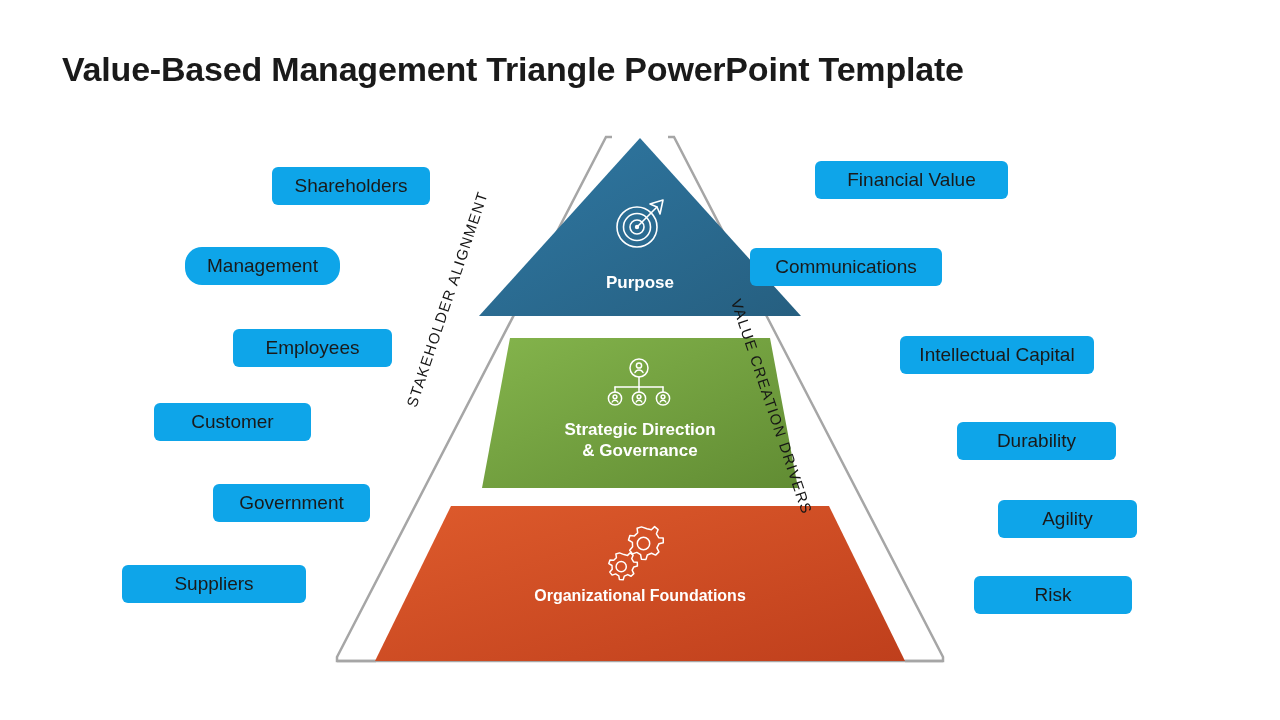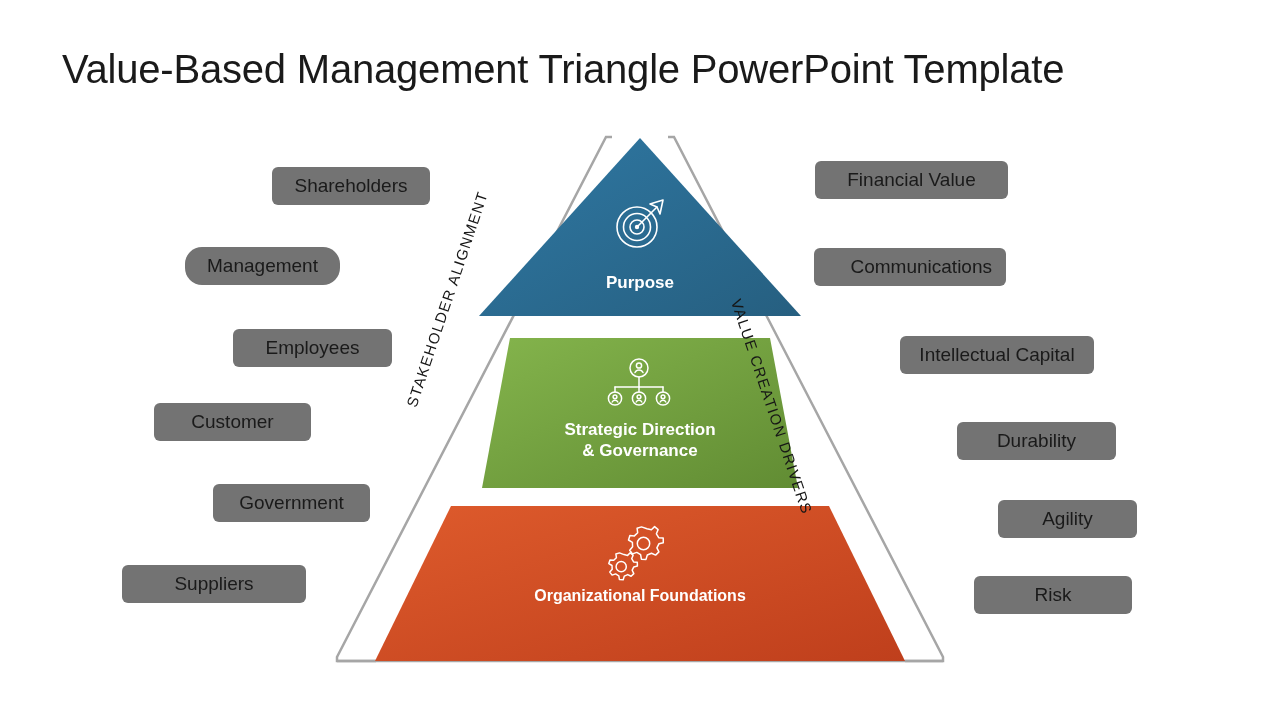--- a/index.html
+++ b/index.html
@@ -18,23 +18,23 @@
     position: absolute;
     left: 0; top: 0;
     width: 1280px;
     height: 720px;
     background: #ffffff;
   }
   #page-title {
     position: absolute;
     left: 62px;
     top: 40px;
-    font-size: 40px;
+    font-size: 34px;
     line-height: 58px;
-    font-weight: 400;
+    font-weight: 700;
     color: #1a1a1a;
     letter-spacing: -0.2px;
     white-space: nowrap;
     text-align: center;
   }
   #diagram {
     position: absolute;
     left: 0;
     top: 0;
     width: 1096px;
@@ -70,21 +70,21 @@
     font-size: 17px;
   }
   #tier-label-foundations {
     left: 440px;
     top: 586px;
     width: 400px;
     font-size: 16px;
   }
   .chip {
     position: absolute;
-    background: #737373;
+    background: #0ea5e9;
     border-radius: 6px;
     color: #1a1a1a;
     font-size: 19px;
     line-height: 38px;
     height: 38px;
     text-align: center;
     white-space: nowrap;
     box-sizing: border-box;
     padding: 0 14px;
   }
@@ -191,20 +191,20 @@
   <div id="chips-left">
       <div class="chip" style="left: 272px; top: 167px; width: 158px;">Shareholders</div>
       <div class="chip" style="left: 185px; top: 247px; width: 155px; border-radius: 17px;">Management</div>
       <div class="chip" style="left: 233px; top: 329px; width: 159px;">Employees</div>
       <div class="chip" style="left: 154px; top: 403px; width: 157px;">Customer</div>
       <div class="chip" style="left: 213px; top: 484px; width: 157px;">Government</div>
       <div class="chip" style="left: 122px; top: 565px; width: 184px;">Suppliers</div>
     </div>
   <div id="chips-right">
       <div class="chip" style="left: 815px; top: 161px; width: 193px;">Financial Value</div>
-      <div class="chip" style="left: 814px; top: 248px; width: 192px; text-align: right;">Communications</div>
+      <div class="chip" style="left: 750px; top: 248px; width: 192px;">Communications</div>
       <div class="chip" style="left: 900px; top: 336px; width: 194px;">Intellectual Capital</div>
       <div class="chip" style="left: 957px; top: 422px; width: 159px;">Durability</div>
       <div class="chip" style="left: 998px; top: 500px; width: 139px;">Agility</div>
       <div class="chip" style="left: 974px; top: 576px; width: 158px;">Risk</div>
     </div>
 
 </div>
 
 </body></html>

